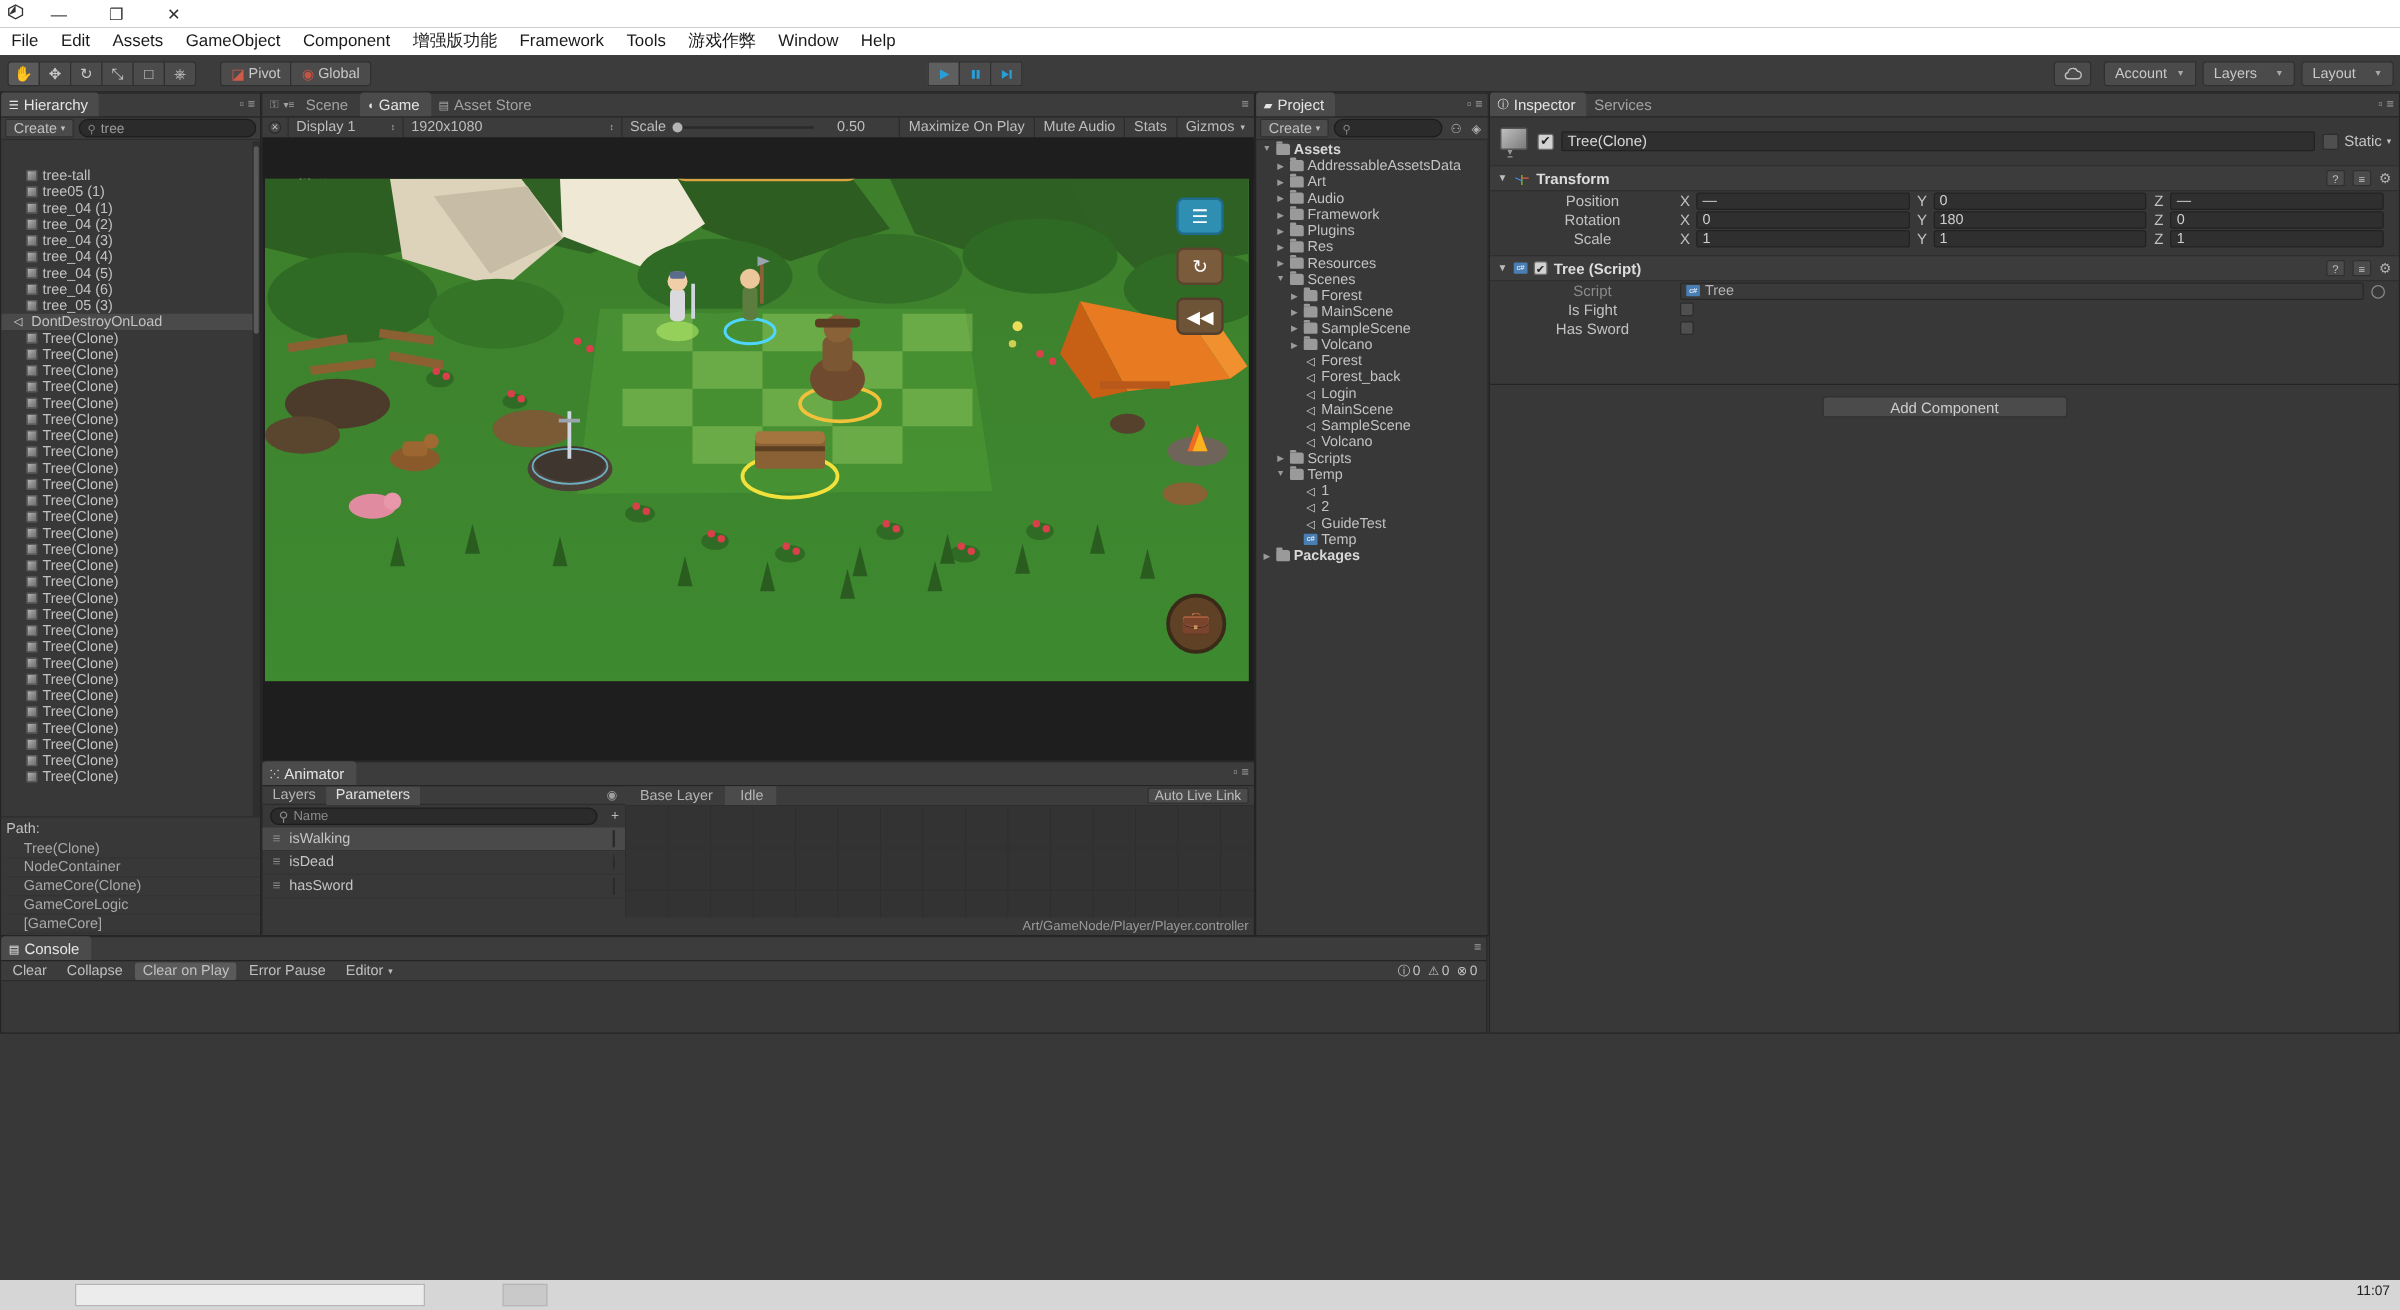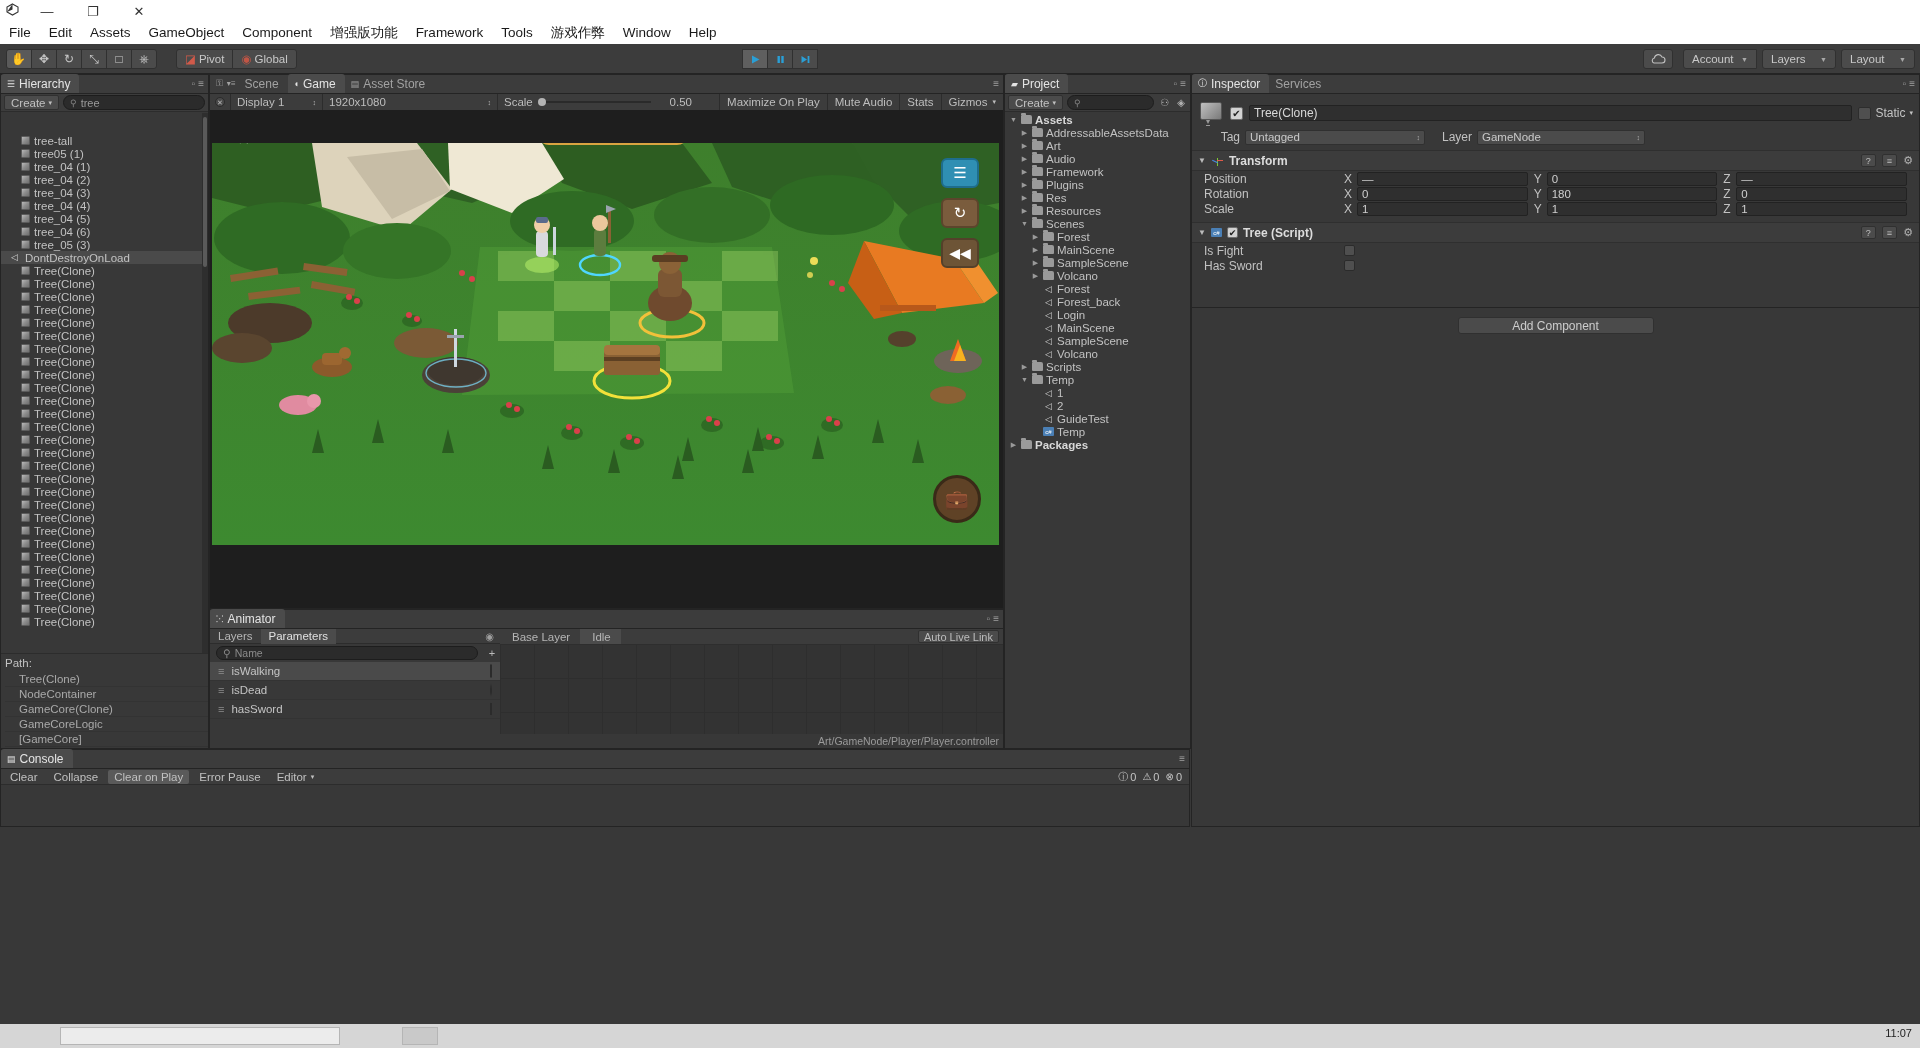--- a/index.html
+++ b/index.html
@@ -217,21 +217,21 @@
   .popup .ar { margin-left:auto; font-size:7px; opacity:.8; }
   .comp-head { height:21px; display:flex; align-items:center; gap:5px; padding:0 6px;
                border-top:1px solid #2f2f2f; border-bottom:1px solid #2f2f2f; background:#3c3c3c; }
   .comp-title { font-weight:bold; color:#dcdcdc; font-size:12px; }
   .comp-tools { margin-left:auto; display:flex; gap:6px; font-size:11px; color:#b0b0b0; align-items:center;}
   .axisicon { width:13px; height:13px; position:relative; flex:none; }
   .axisicon b { position:absolute; left:6px; bottom:1px; width:1px; height:8px; background:#7ec832; }
   .axisicon i { position:absolute; left:6px; bottom:6px; width:6px; height:1px; background:#e05a4a; }
   .axisicon s { position:absolute; left:1px; bottom:5px; width:6px; height:1px; background:#4a8ae0; transform:rotate(25deg);}
   .vrow { height:15px; display:flex; align-items:center; padding:0 6px 0 12px; font-size:12px; gap:0; }
-  .vrow .vlabel { width:140px; color:#c2c2c2; }
+  .vrow .vlabel { width:140px; color:#c2c2c2;text-align:center; }
   .vax { display:flex; align-items:center; flex:1; gap:4px; margin-right:6px; }
   .vax .ax { width:9px; color:#c2c2c2; }
   .vfield { flex:1; height:14px; background:#2f2f2f; border:1px solid #222; border-radius:2px;
             display:flex; align-items:center; padding:0 4px; font-size:11.5px; color:#cfcfcf; }
   .objfield { flex:1; height:14px; background:#3a3a3a; border:1px solid #272727; border-radius:2px;
               display:flex; align-items:center; padding:0 4px; gap:4px; font-size:11.5px; color:#b4b4b4;
               margin-right:22px; position:relative;}
   .objfield .dotsel { position:absolute; right:-18px; top:1px; width:11px; height:11px;
                       border:1px solid #8a8a8a; border-radius:50%; }
   .addcomp { position:absolute; left:50%; transform:translateX(-50%); top:242px;
@@ -1097,32 +1097,20 @@
         </div>
       <div class="ckbox">✔</div>
       <div class="namefield">Tree(Clone)</div>
       <div class="staticbox">
         <span class="ckbox empty">✔</span>
         <span>Static</span>
         <span style="font-size:7px;">▾</span>
       </div>
     </div>
 
-    <div class="ins-taglayer">
-      <span class="lblr" style="width:42px;text-align:right;">Tag</span>
-      <span class="popup" style="width:180px;">
-        <span>Untagged</span>
-          <span class="ar">↕</span>
-      </span>
-      <span class="lblr" style="margin-left:12px;">Layer</span>
-      <span class="popup" style="width:168px;">
-        <span>GameNode</span>
-          <span class="ar">↕</span>
-      </span>
-    </div>
 
     <div class="comp-head" style="margin-top:4px;">
       <span style="font-size:8px;color:#bbb;">▼</span>
       <span class="axisicon">
           <b></b>
           <i></i>
           <s></s>
         </span>
       <span class="comp-title">Transform</span>
       <span class="comp-tools">
@@ -1182,20 +1170,28 @@
       <span class="csic">c#</span>
       <span class="ckbox" style="width:11px;height:11px;font-size:9px;">✔</span>
       <span class="comp-title">Tree (Script)</span>
       <span class="comp-tools">
         <span class="graybtn">?</span>
         <span class="graybtn">≡</span>
         <span style="font-size:11px;">⚙</span>
       </span>
     </div>
     <div class="vrow">
+      <span class="vlabel" style="color:#8a8a8a;">Script</span>
+      <span class="objfield">
+        <span class="csic">c#</span>
+        <span>Tree</span>
+        <span class="dotsel"></span>
+      </span>
+    </div>
+    <div class="vrow">
       <span class="vlabel">Is Fight</span>
       <span class="chk"></span>
     </div>
     <div class="vrow">
       <span class="vlabel">Has Sword</span>
       <span class="chk"></span>
     </div>
 
     <div class="divider-h" style="left:0;right:0;top:232px;"></div>
     <div class="addcomp">Add Component</div>

